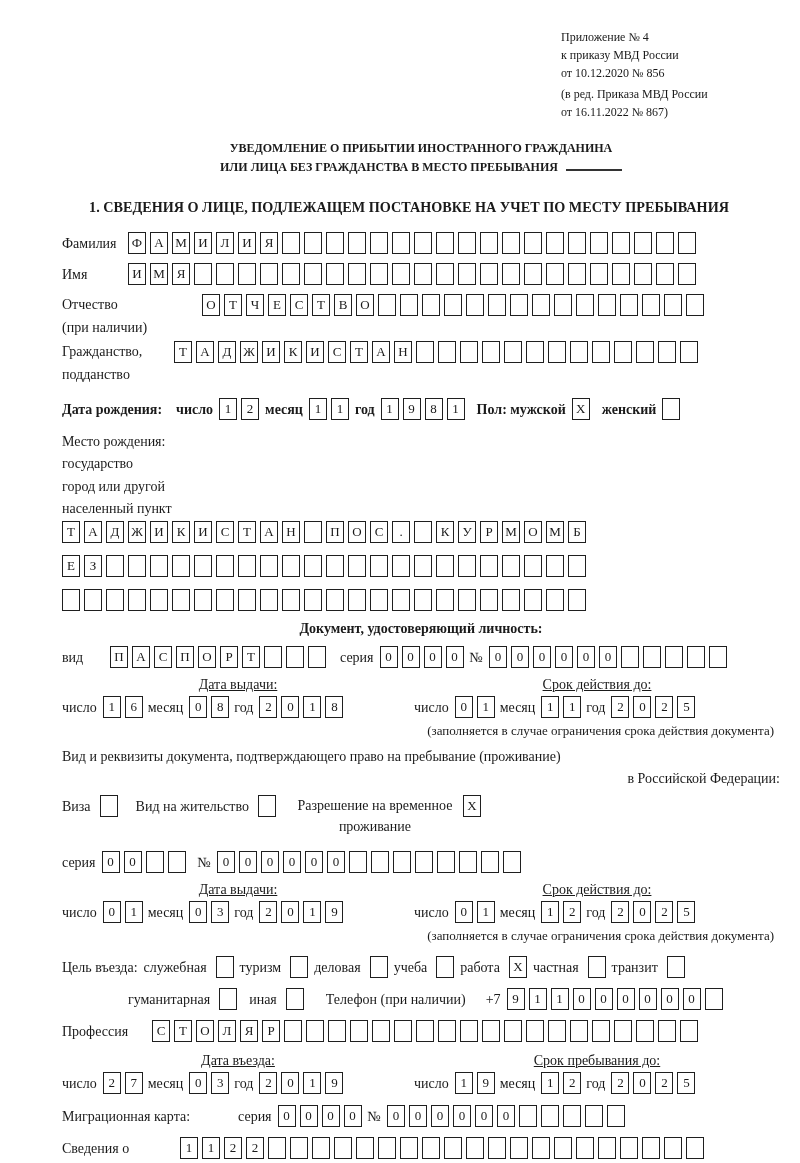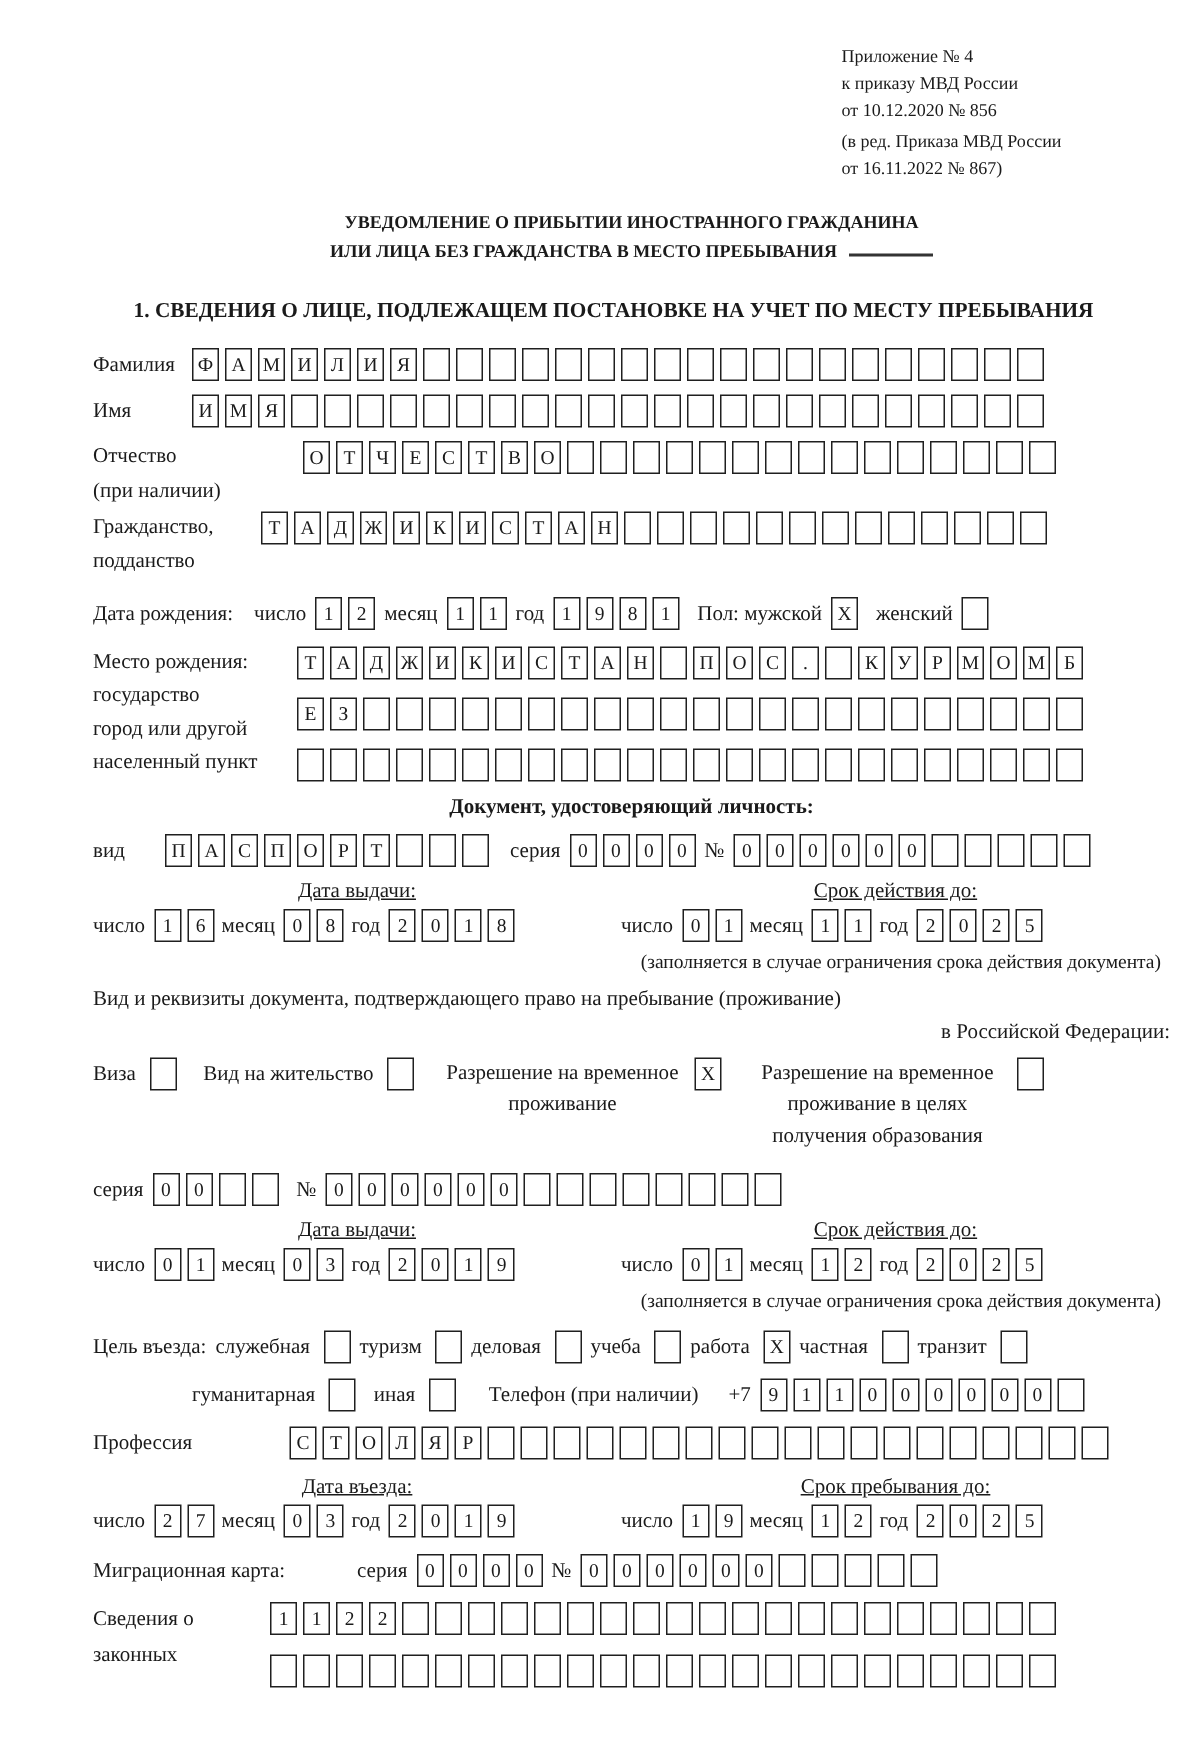--- a/index.html
+++ b/index.html
@@ -13,21 +13,21 @@
   .title{text-align:center;font-weight:bold;font-size:12px;line-height:1.6;margin-top:18px;}
   .uline{display:inline-block;width:56px;border-bottom:2px solid #333;margin-left:8px;vertical-align:baseline;}
   .sec{font-weight:bold;font-size:14.2px;text-align:center;margin-top:22px;margin-left:-24px;white-space:nowrap;}
   .cell{display:inline-flex;box-sizing:content-box;width:16px;height:20px;border:1.5px solid #1f1f1f;
     align-items:center;justify-content:center;font-size:13px;flex:0 0 auto;background:#fff;}
   .cellrow{display:flex;gap:4px;flex:0 0 auto;}
   .frow{display:flex;align-items:flex-start;margin-top:8px;}
   .frow .lbl{flex:0 0 auto;line-height:23px;}
   .lblblock{flex:0 0 auto;line-height:1.6;}
   .inline{display:flex;align-items:center;gap:6px;margin-top:10px;}
-  .inline .lbl{line-height:23px;}
+  .inline .lbl{line-height:23px;font-weight:bold;}
   .center-b{font-weight:bold;text-align:center;margin-top:10px;}
   .dl-row{display:flex;margin-top:8px;font-weight:normal;text-decoration:underline;}
   .dl-left{width:352px;text-align:center;}
   .dl-right{flex:1;text-align:center;}
   .dd-row{display:flex;margin-top:3px;align-items:center;}
   .dd-left{width:352px;display:flex;}
   .dg{display:flex;align-items:center;gap:5px;}
   .dg .lbl{margin-right:1px;line-height:23px;}
   .note-r{text-align:right;font-size:13px;margin-top:4px;padding-right:6px;}
   .plain{margin-top:10px;}
@@ -212,21 +212,21 @@
         <span class="cell">9</span>
         <span class="cell">8</span>
         <span class="cell">1</span>
       </span>
     <span class="lbl" style="margin-left:6px;">Пол: мужской</span>
     <span class="cell">X</span>
     <span class="lbl" style="margin-left:6px;">женский</span>
     <span class="cell"></span>
   </div>
 
-  <div class="frow" style="margin-top:10px;">
+  <div class="frow" style="margin-top:10px;flex-direction:column;">
     <span class="lblblock" style="width:136px;">
       <div>Место рождения:</div>
       <div>государство</div>
       <div>город или другой</div>
       <div>населенный пункт</div>
     </span>
     <span class="stack">
       <span class="cellrow">
           <span class="cell">Т</span>
           <span class="cell">А</span>
@@ -404,24 +404,20 @@
       <span class="cell"></span>
     </span>
     <span class="opt" style="margin-left:4px;">
       <span class="optlbl">Вид на жительство</span>
       <span class="cell"></span>
     </span>
     <span class="opt" style="margin-left:6px;">
       <span class="optlbl-m w150">Разрешение на временное проживание</span>
       <span class="cell">X</span>
     </span>
-    <span class="opt" style="margin-left:6px;">
-      <span class="optlbl-m w170">Разрешение на временное проживание в целях получения образования</span>
-      <span class="cell"></span>
-    </span>
   </div>
 
   <div class="gaprow" style="margin-top:14px;">
     <span class="lbl" style="line-height:23px;">серия</span>
     <span class="cellrow">
         <span class="cell">0</span>
         <span class="cell">0</span>
         <span class="cell"></span>
         <span class="cell"></span>
       </span>
@@ -542,21 +538,21 @@
         <span class="cell">0</span>
         <span class="cell">0</span>
         <span class="cell">0</span>
         <span class="cell">0</span>
         <span class="cell">0</span>
         <span class="cell">0</span>
         <span class="cell"></span>
       </span>
   </div>
 
-  <div class="frow" style="margin-top:9px;gap:41px;">
+  <div class="frow" style="margin-top:9px;">
     <span class="lbl" style="width:90px;">Профессия</span>
     <span class="cellrow">
         <span class="cell">С</span>
         <span class="cell">Т</span>
         <span class="cell">О</span>
         <span class="cell">Л</span>
         <span class="cell">Я</span>
         <span class="cell">Р</span>
         <span class="cell"></span>
         <span class="cell"></span>

